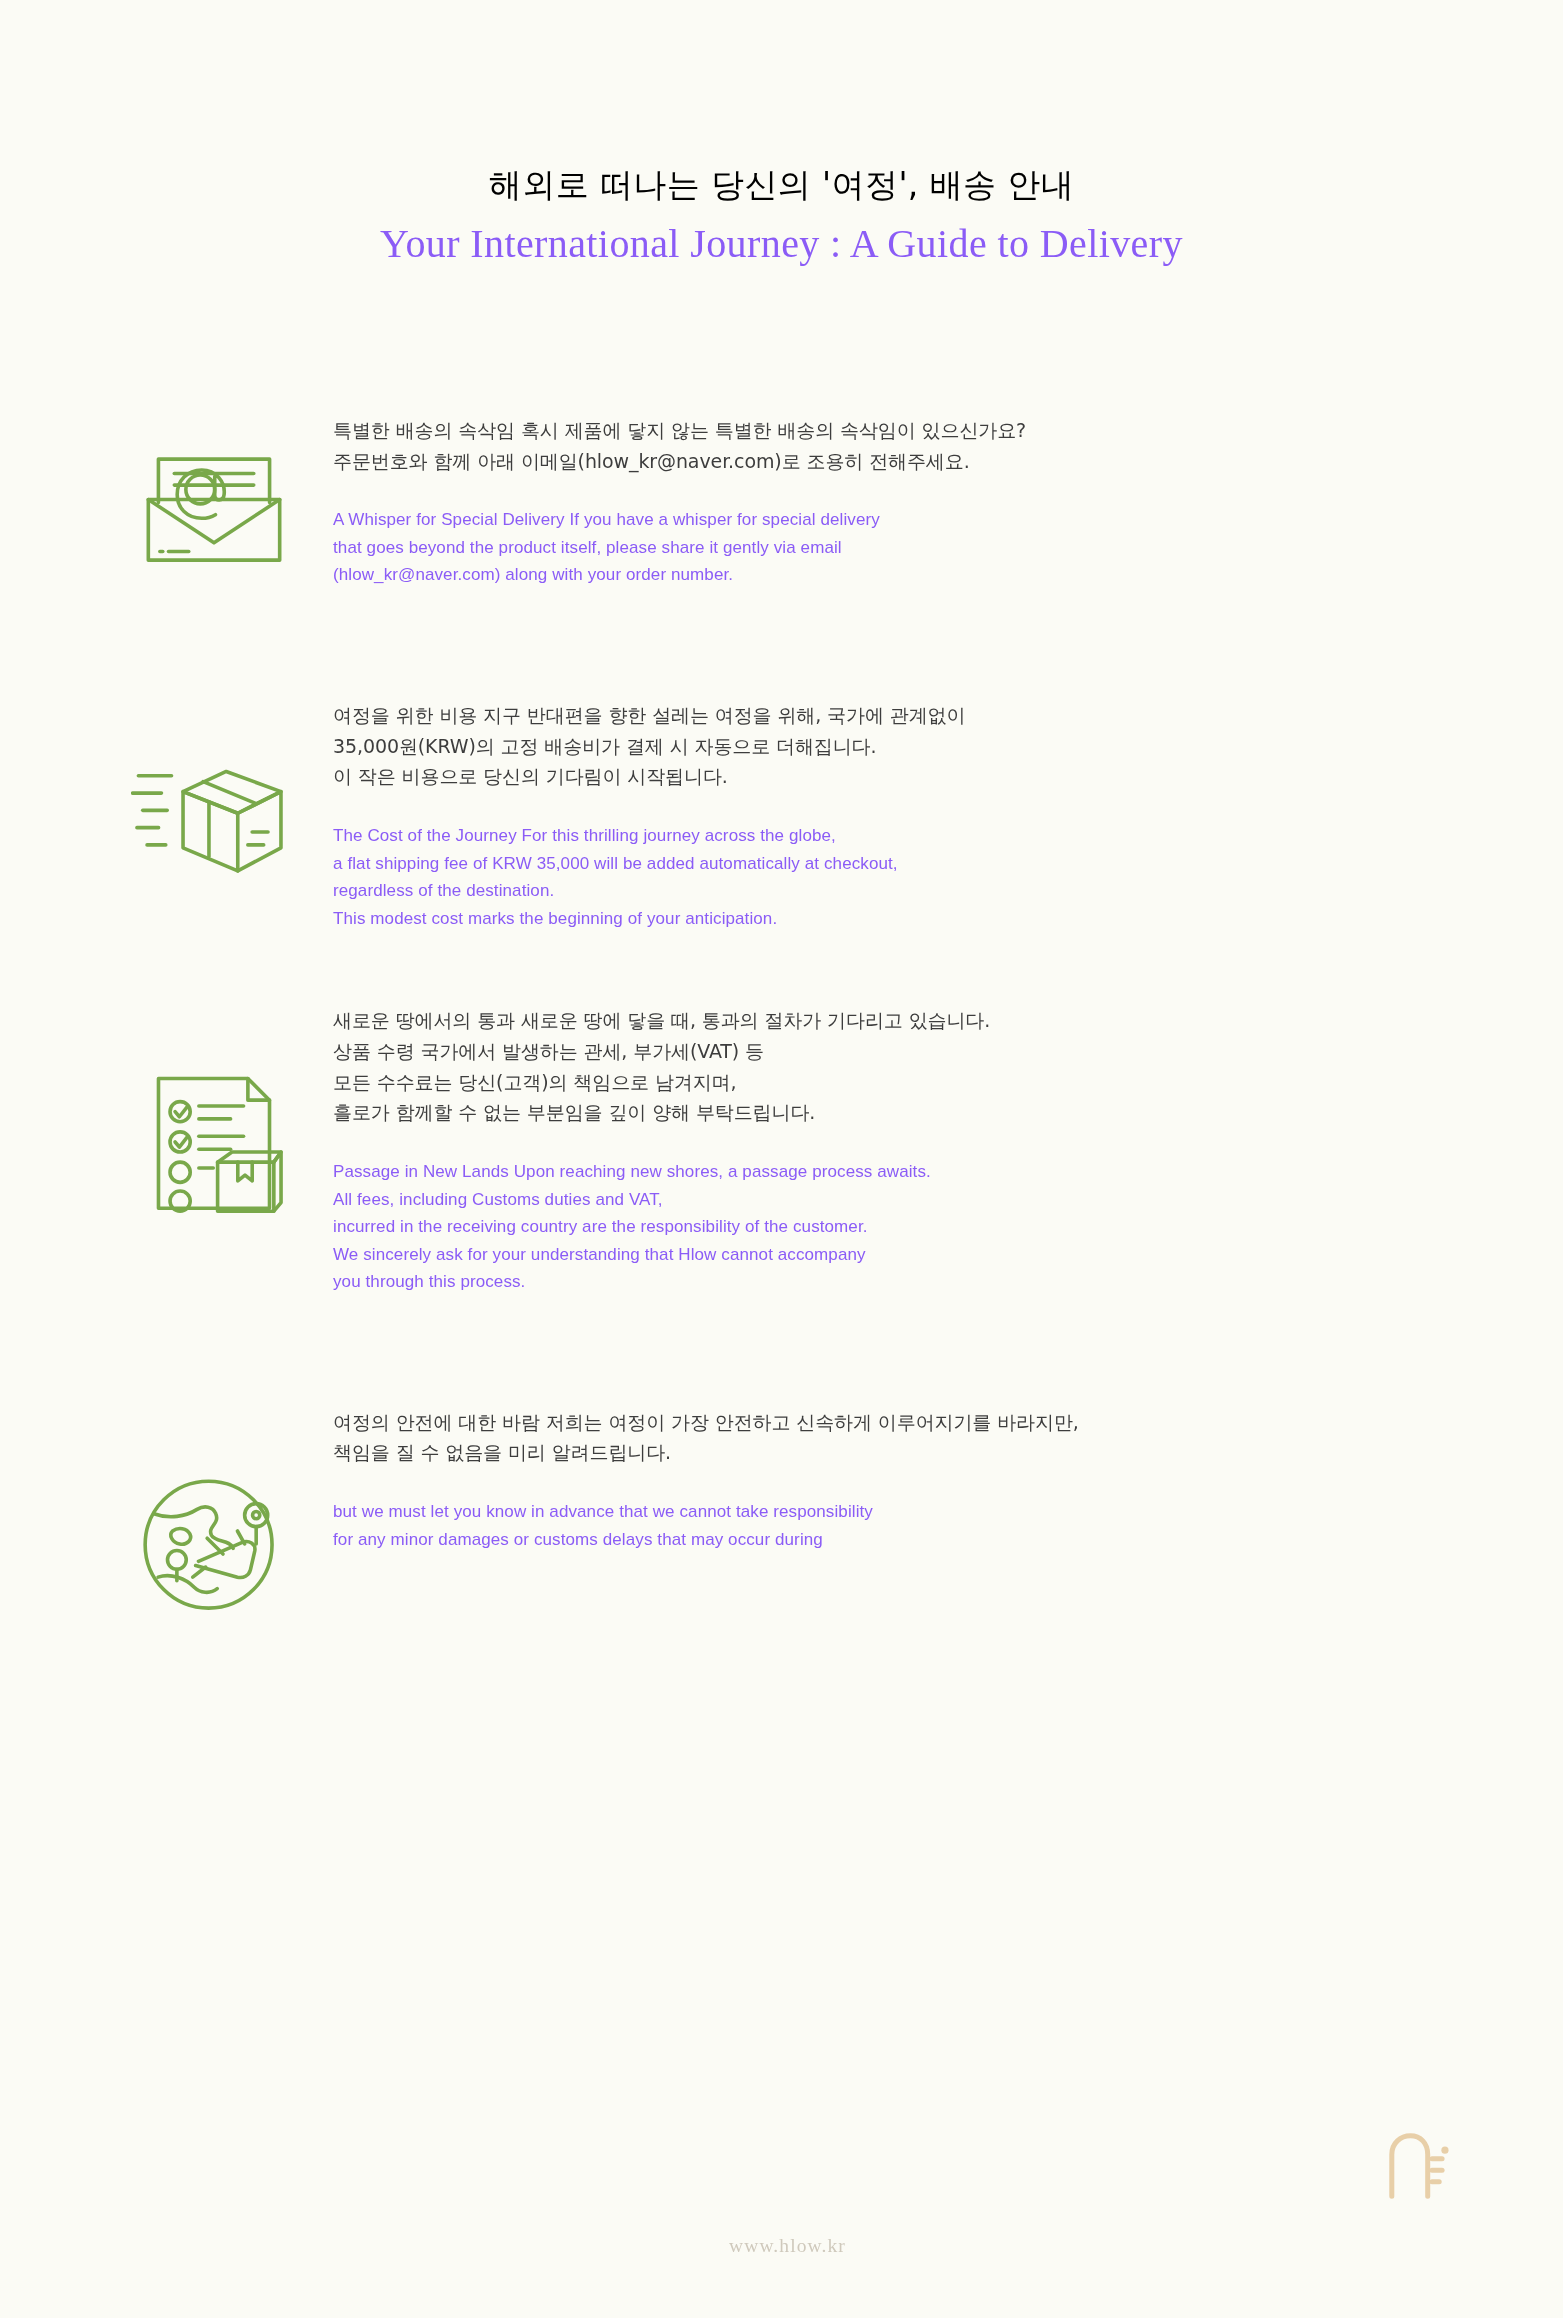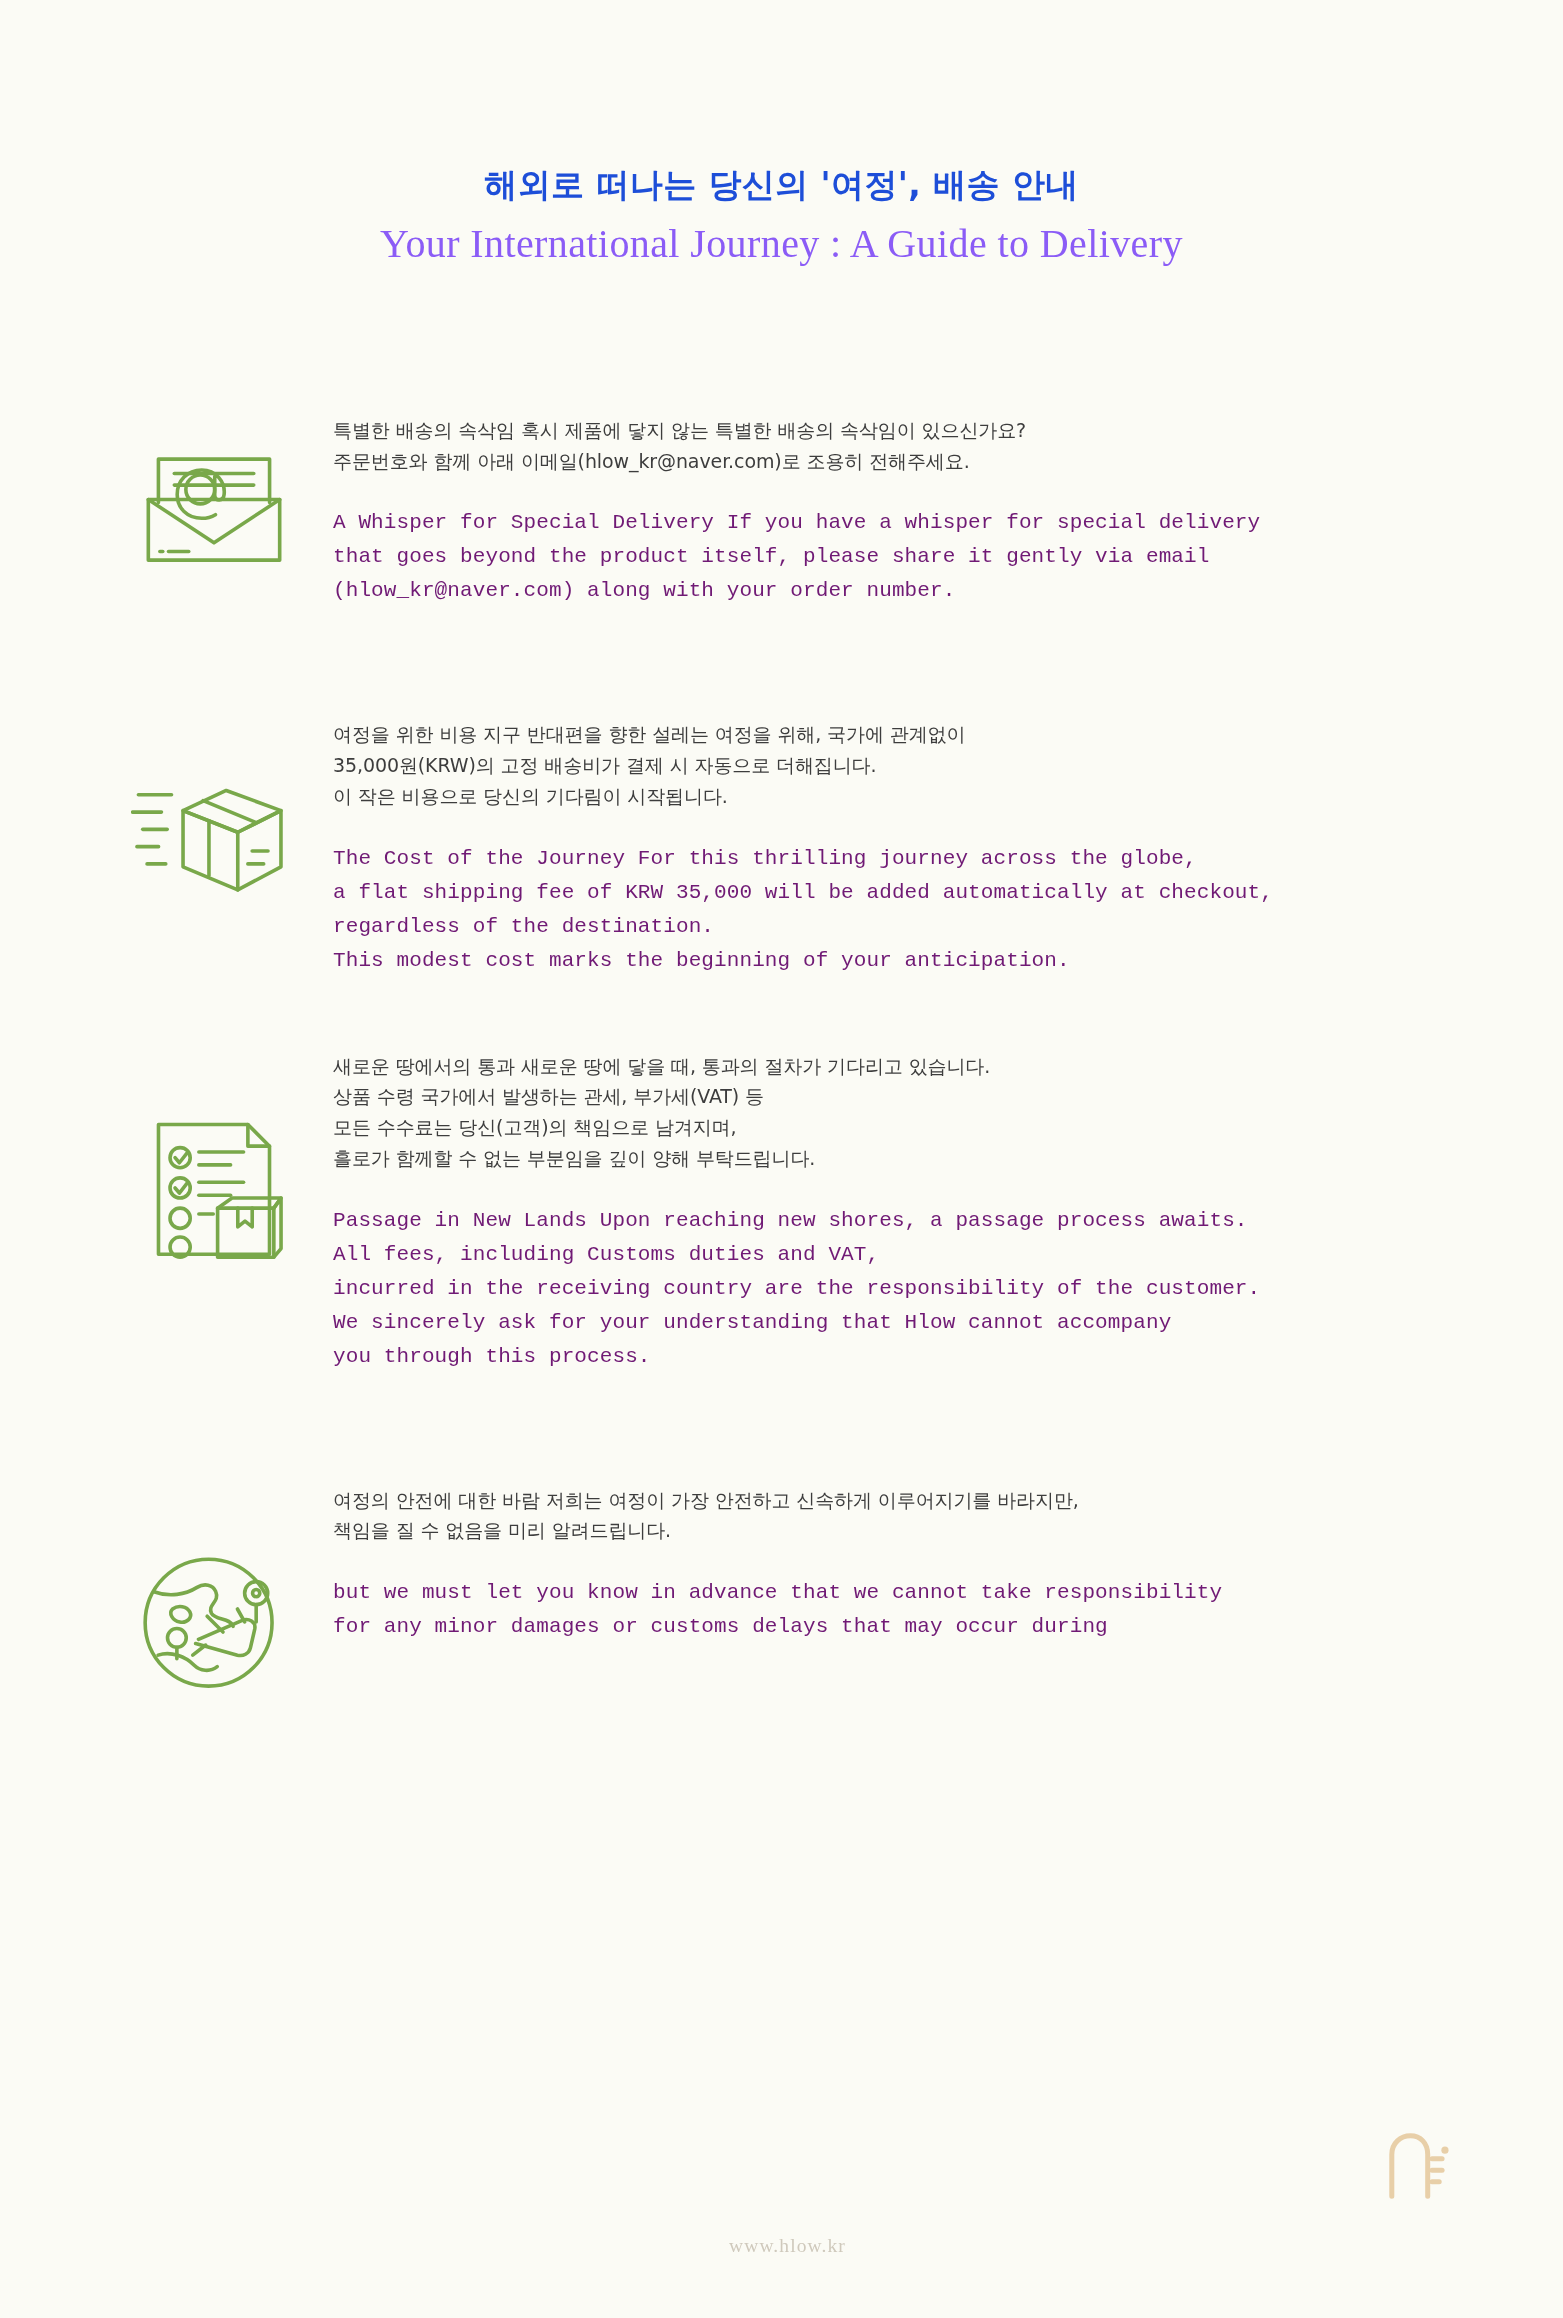--- a/index.html
+++ b/index.html
@@ -20,23 +20,23 @@
     background: #fbfbf5;
   }
   
   .header {
     padding-top: 164px;
     text-align: center;
   }
   .title-ko {
     font-size: 33px;
     letter-spacing: 0.4px;
-    color: #1d4ed8;
+    color: #000000;
     font-family: "DejaVu Sans", sans-serif;
-    font-weight: 700;
+    font-weight: 400;
     line-height: 1.3;
   }
   .title-en {
     font-size: 40px;
     color: #8b5cf6;
     margin-top: 13px;
     font-family: "Liberation Serif", serif;
     letter-spacing: 0.4px;
     line-height: 1.2;
   }
@@ -65,24 +65,24 @@
     padding-top: 2.9px;
   }
   .ko-block {
     font-family: "DejaVu Sans", sans-serif;
     font-size: 19px;
     line-height: 1.62;
     color: #3d3d3d;
     letter-spacing: -0.1px;
   }
   .en-block {
-    font-family: Liberation Mono, monospace;
-    font-size: 21px;
+    font-family: Liberation Sans, sans-serif;
+    font-size: 17px;
     line-height: 1.62;
-    color: #701a75;
+    color: #8b5cf6;
     margin-top: 30px;
     letter-spacing: 0.1px;
   }
   .ko-block .line, .en-block .line { display: block; }
 
   
   .section.s1 { margin-bottom: 108px; }
   .section.s1 .icon-cell { padding-top: 21.6px; }
   .section.s2 { margin-bottom: 70px; }
   .section.s2 .icon-cell { padding-top: 50px; }

